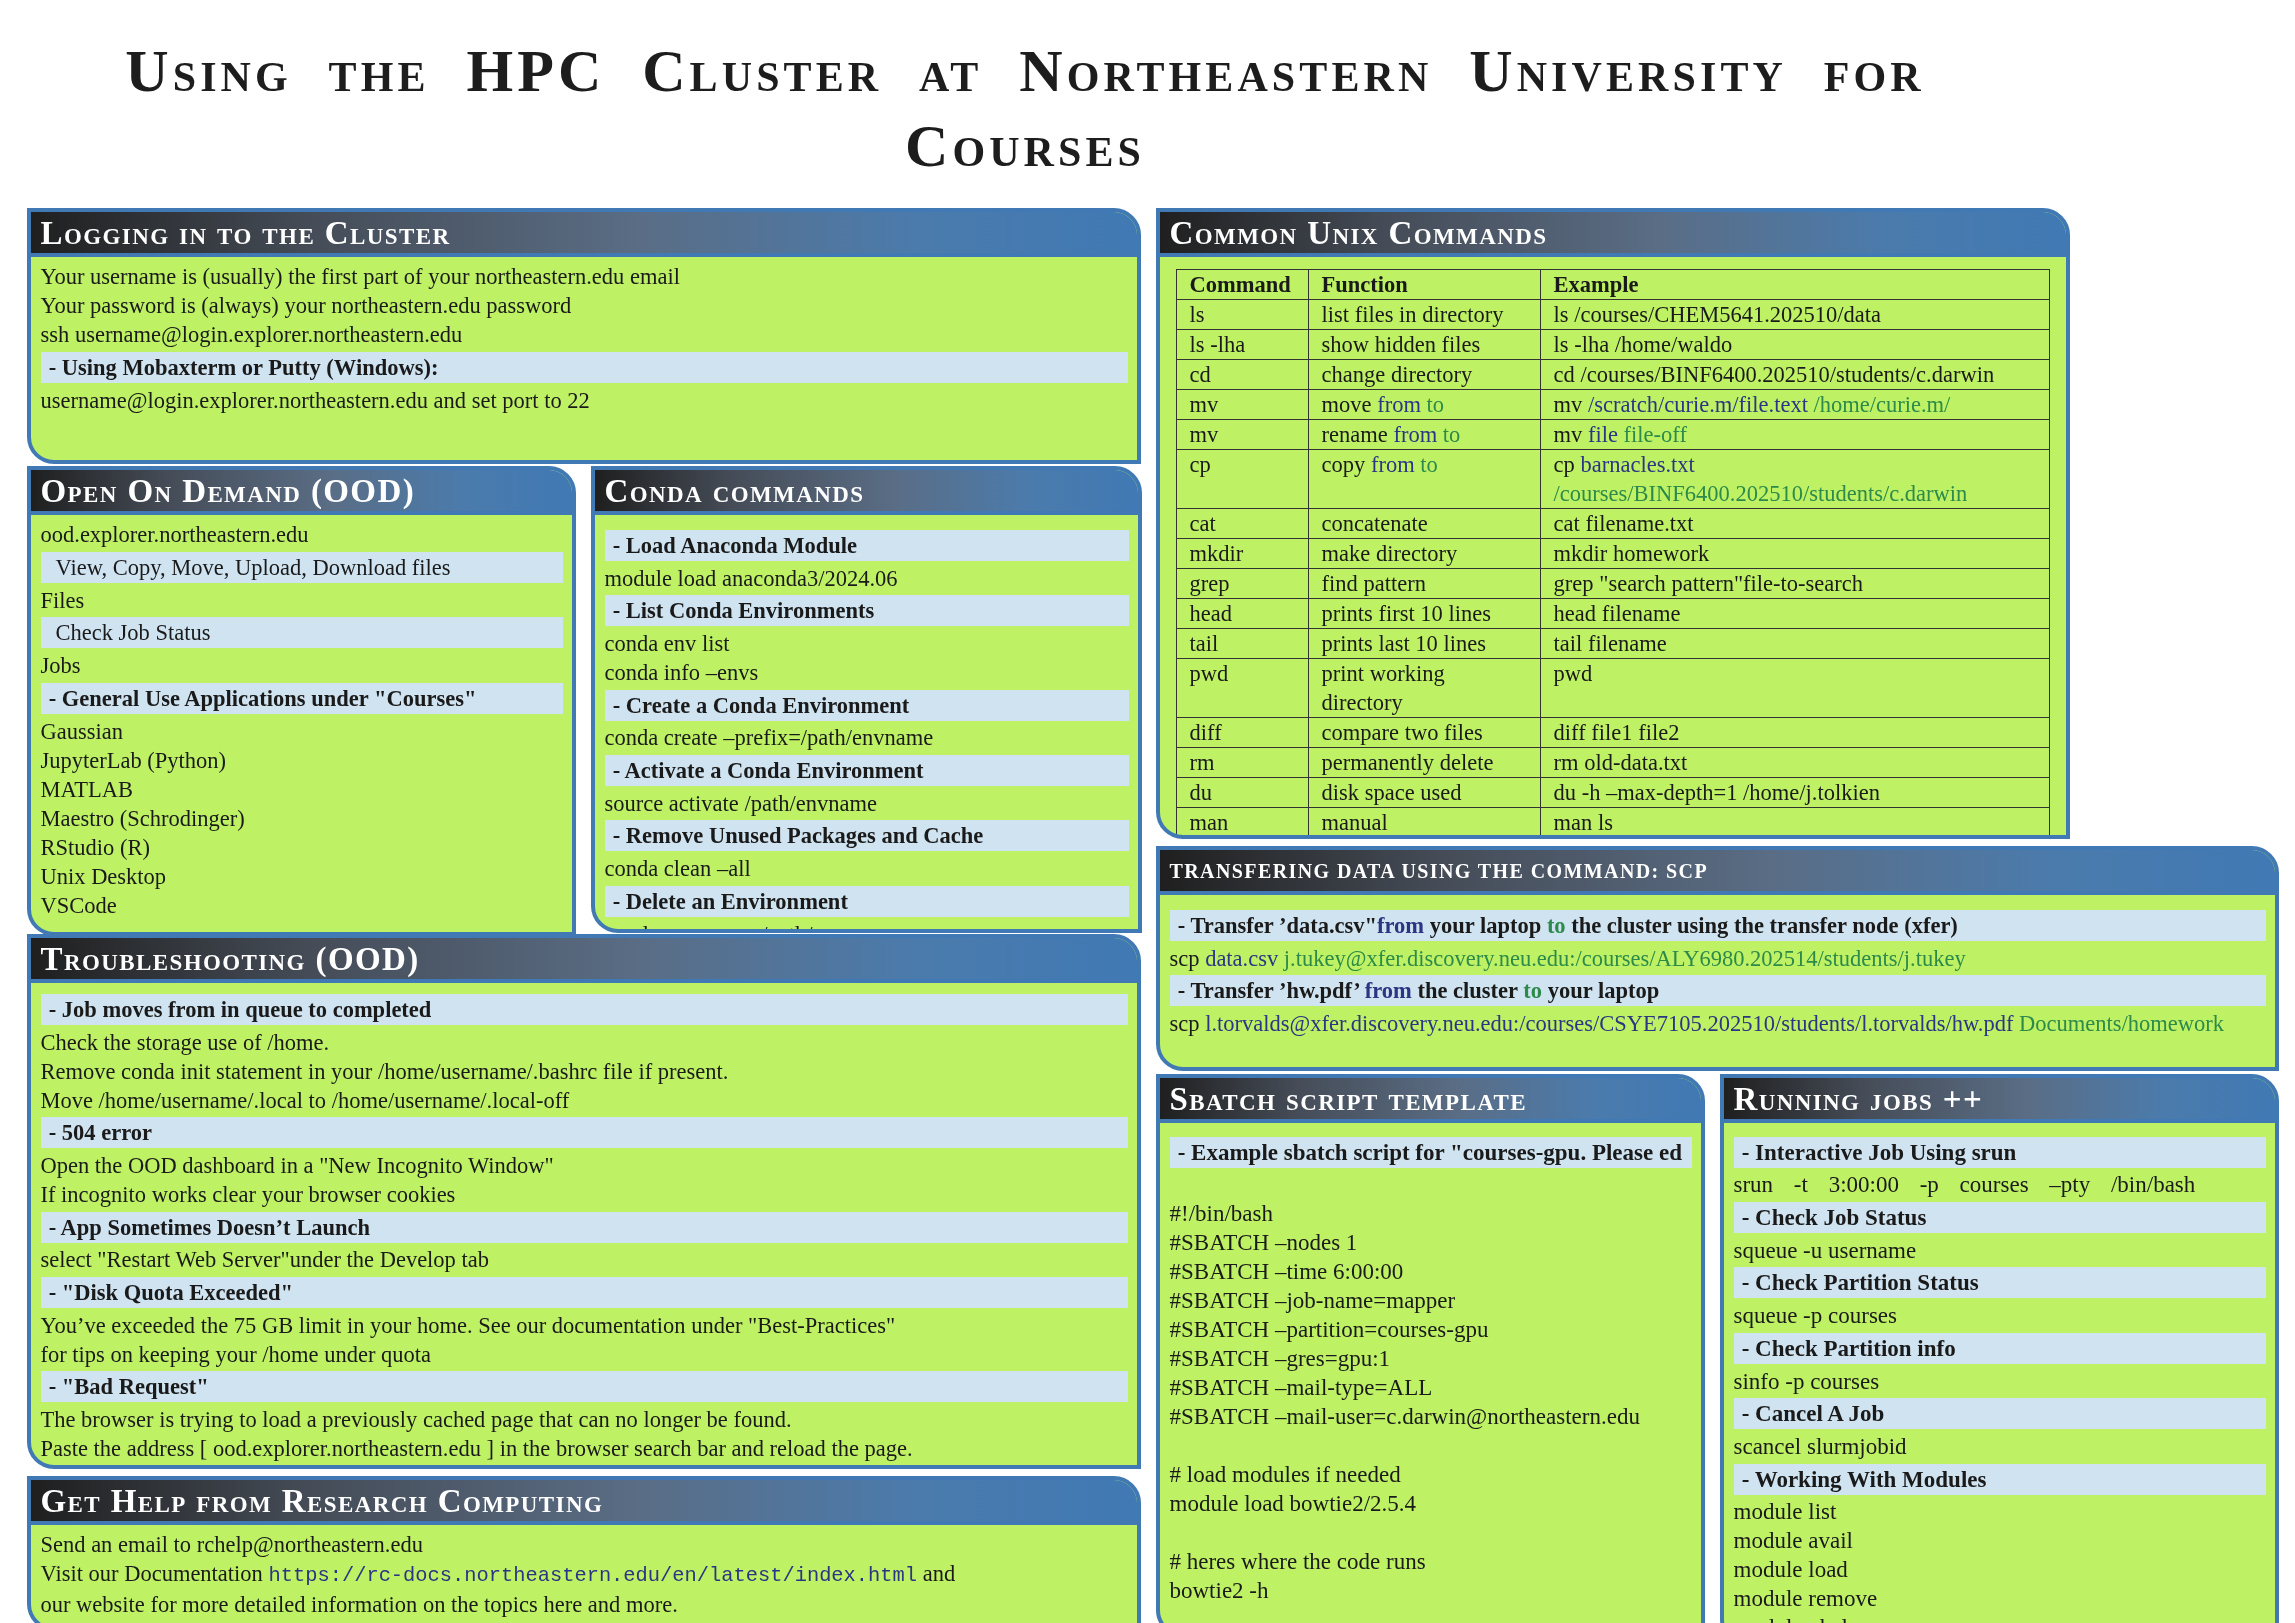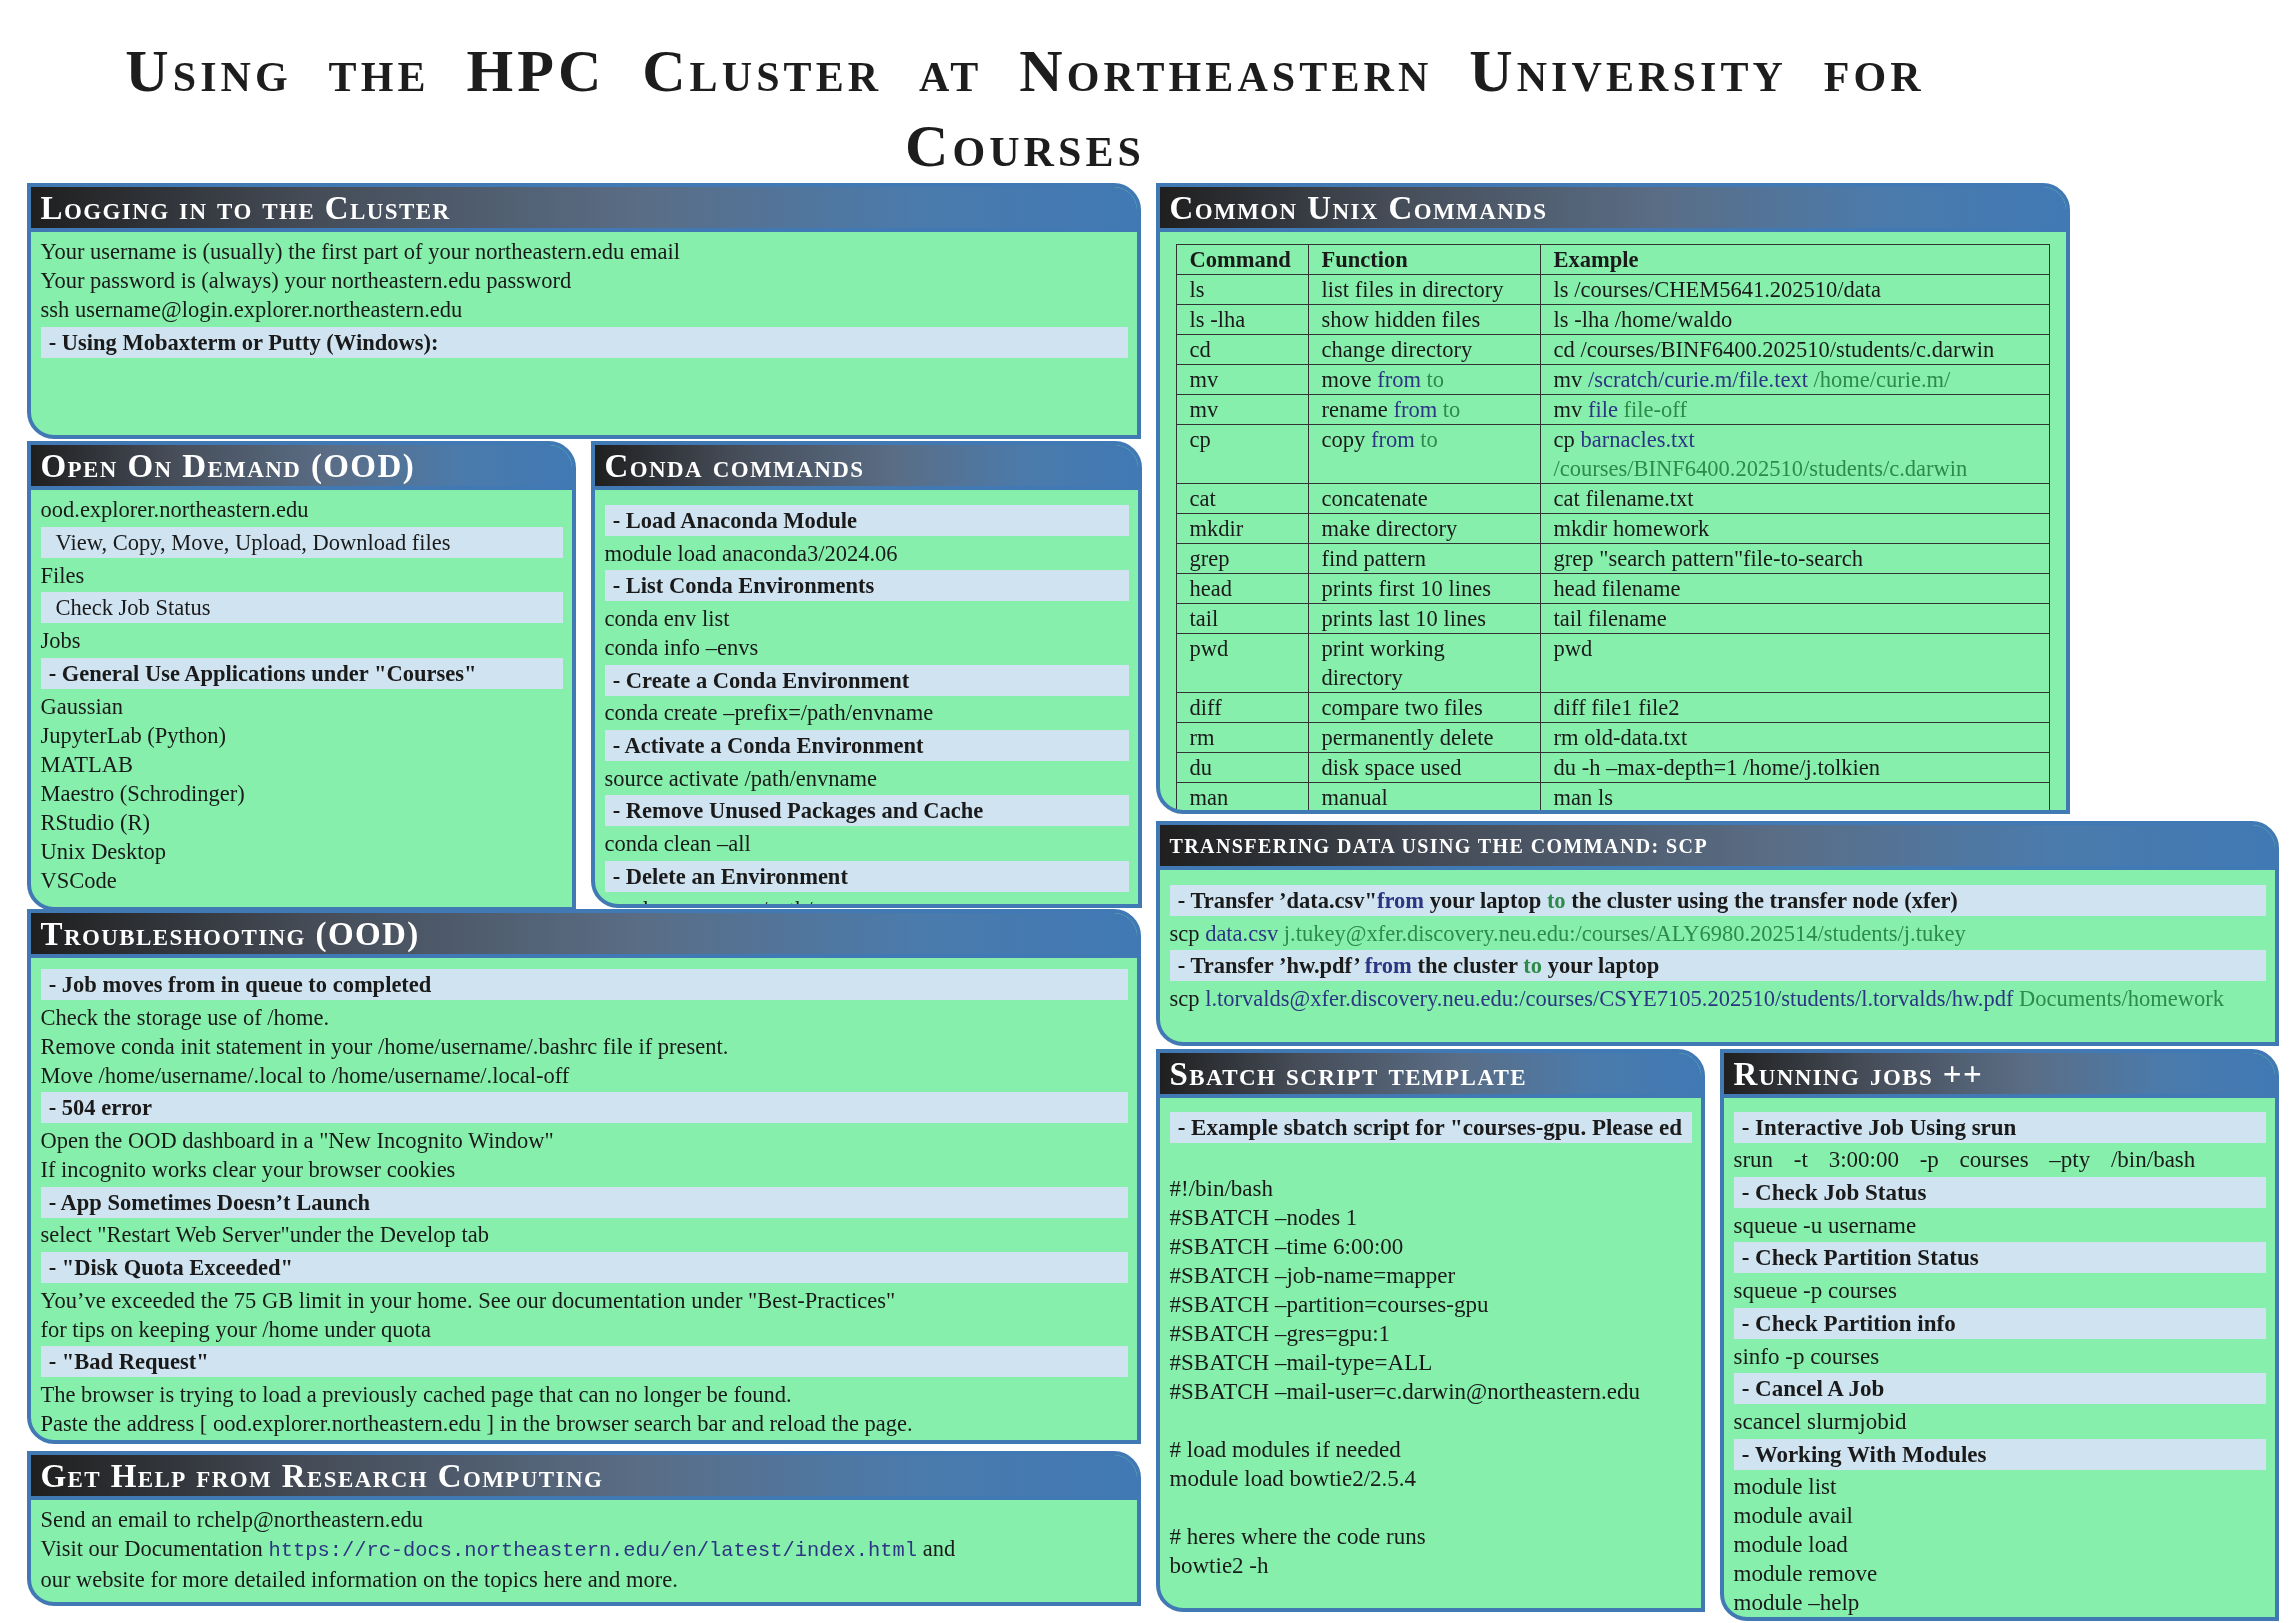--- a/index.html
+++ b/index.html
@@ -7,21 +7,21 @@
   body { position: relative; font-family: "Liberation Serif", "DejaVu Serif", serif; color: #1a1a1a; }
 
   .page-title {
     position: absolute; left: 0; top: 34px; width: 2050px; text-align: center;
     font-family: "Liberation Serif", serif; font-weight: bold; font-variant: small-caps;
     font-size: 60px; letter-spacing: 4.1px; word-spacing: 17.7px; color: #1d1d1d; line-height: 75px;
   }
 
   .box {
     position: absolute; border: 4.1px solid #4079b4; border-radius: 0 27px 0 27px;
-    background: #86efac; overflow: hidden;
+    background: #bef264; overflow: hidden; margin-top: 25px;
   }
   .box-header {
     height: 45px; margin: 0;
     background: linear-gradient(to right, #1f1f1f 0%, #454c57 25%, #5a6d85 55%, #4b7bac 80%, #4079b4 100%);
     border-bottom: 4.1px solid #4079b4;
     color: #fff; font-variant: small-caps; font-size: 33px; letter-spacing: 1.4px;
     line-height: 42px; padding-left: 9.5px; font-family: "Liberation Serif", serif; font-weight: bold;
     white-space: nowrap;
   }
   .box-body { padding: 5.4px 9.5px 6.8px 9.5px; font-size: 22.5px; line-height: 29px; }
@@ -51,20 +51,21 @@
 
 <h1 class="page-title">Using the HPC Cluster at Northeastern University for Courses</h1>
 
 <section class="box" style="left:27px;top:183px;width:1114px;height:256px;">
   <h2 class="box-header">Logging in to the Cluster</h2>
   <div class="box-body">
     <div class="line">Your username is (usually) the first part of your northeastern.edu email</div>
     <div class="line">Your password is (always) your northeastern.edu password</div>
     <div class="line">ssh username@login.explorer.northeastern.edu</div>
     <div class="sub"> - Using Mobaxterm or Putty (Windows):</div>
+    <div class="line">username@login.explorer.northeastern.edu and set port to 22</div>
   </div>
 </section>
 
 <section class="box" style="left:27px;top:441px;width:549px;height:470px;">
   <h2 class="box-header">Open On Demand (OOD)</h2>
   <div class="box-body">
     <div class="line">ood.explorer.northeastern.edu</div>
     <div class="sub plain">View, Copy, Move, Upload, Download files</div>
     <div class="line">Files</div>
     <div class="sub plain">Check Job Status</div>

